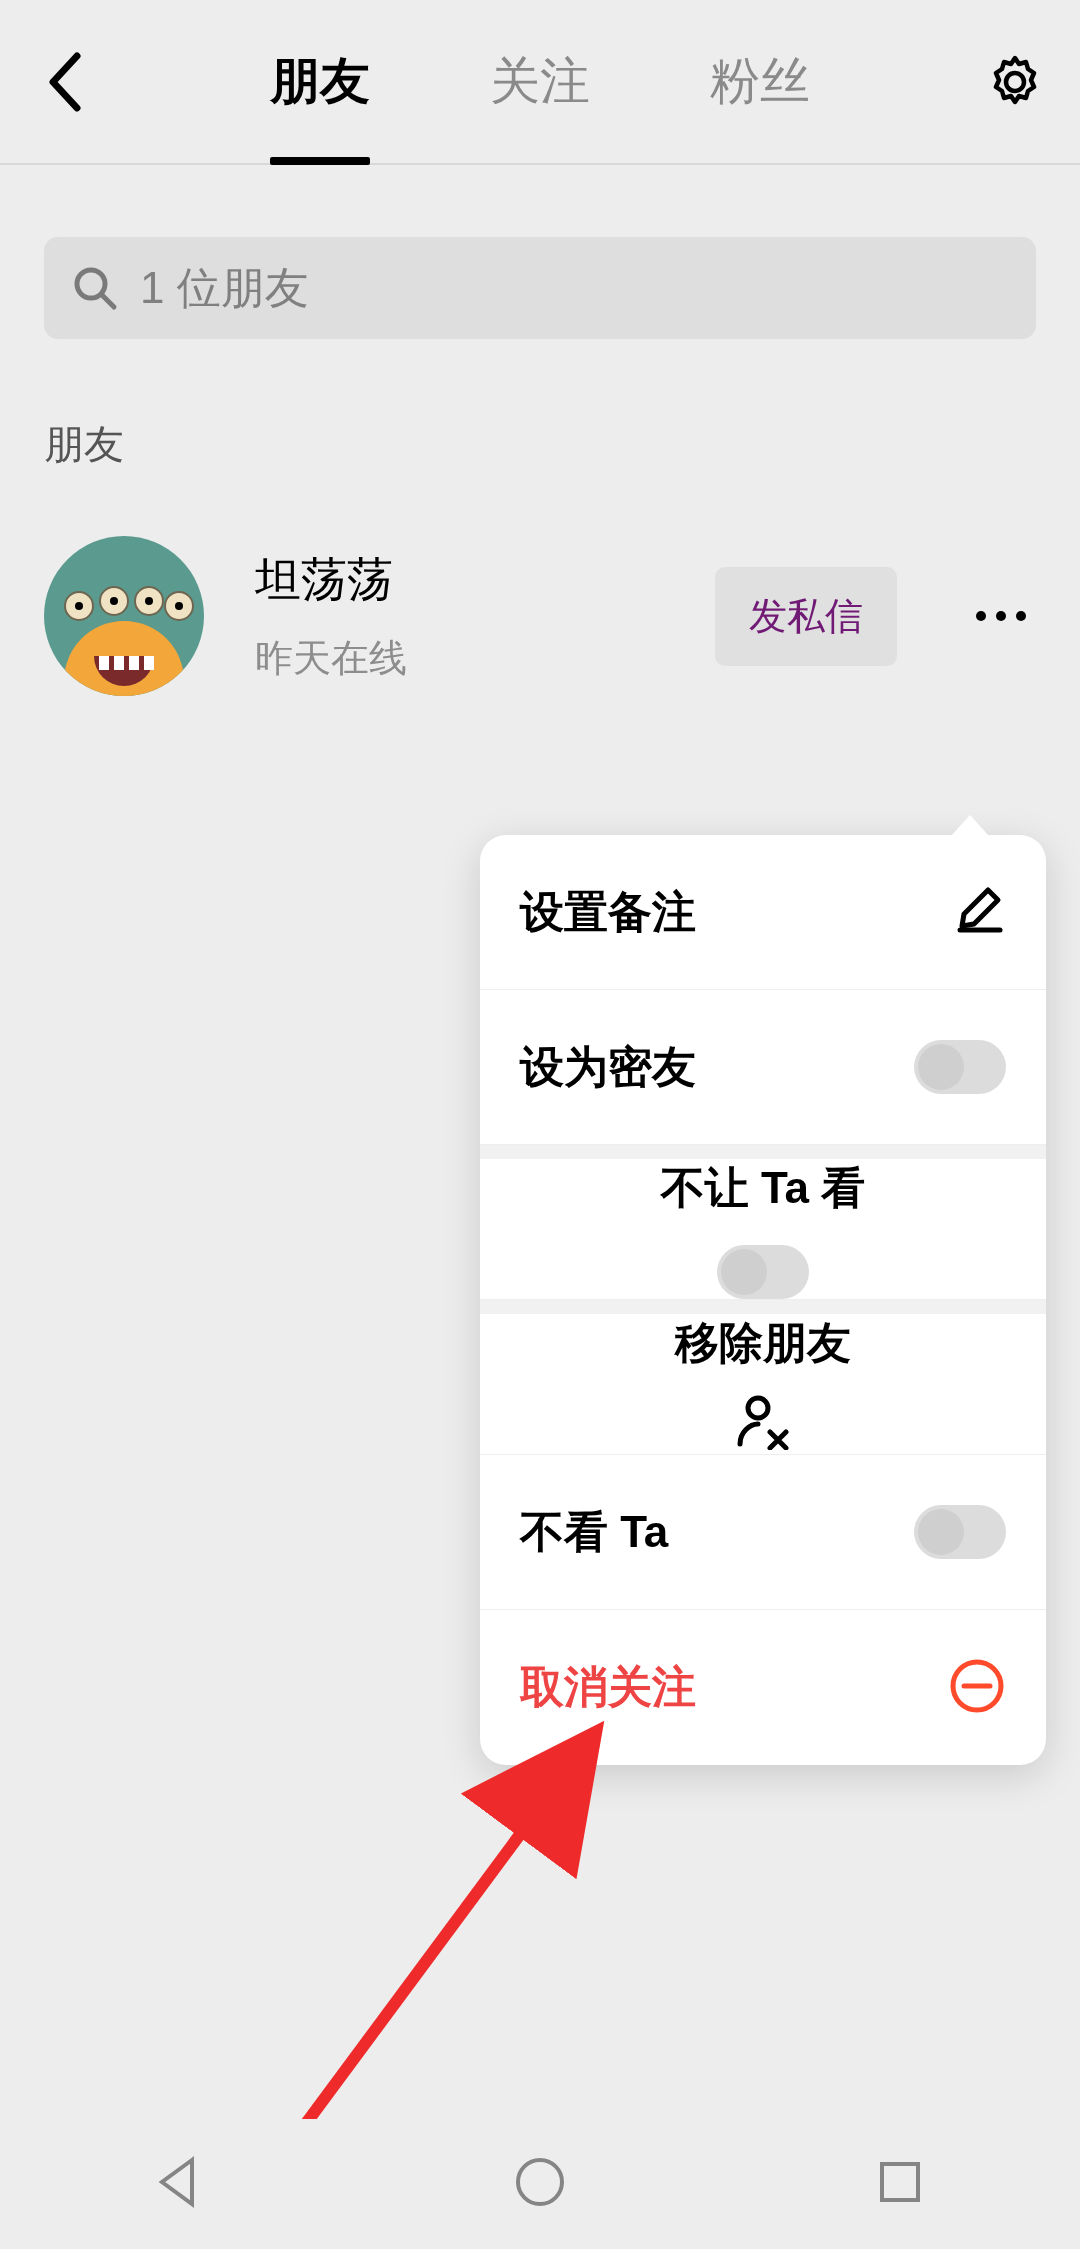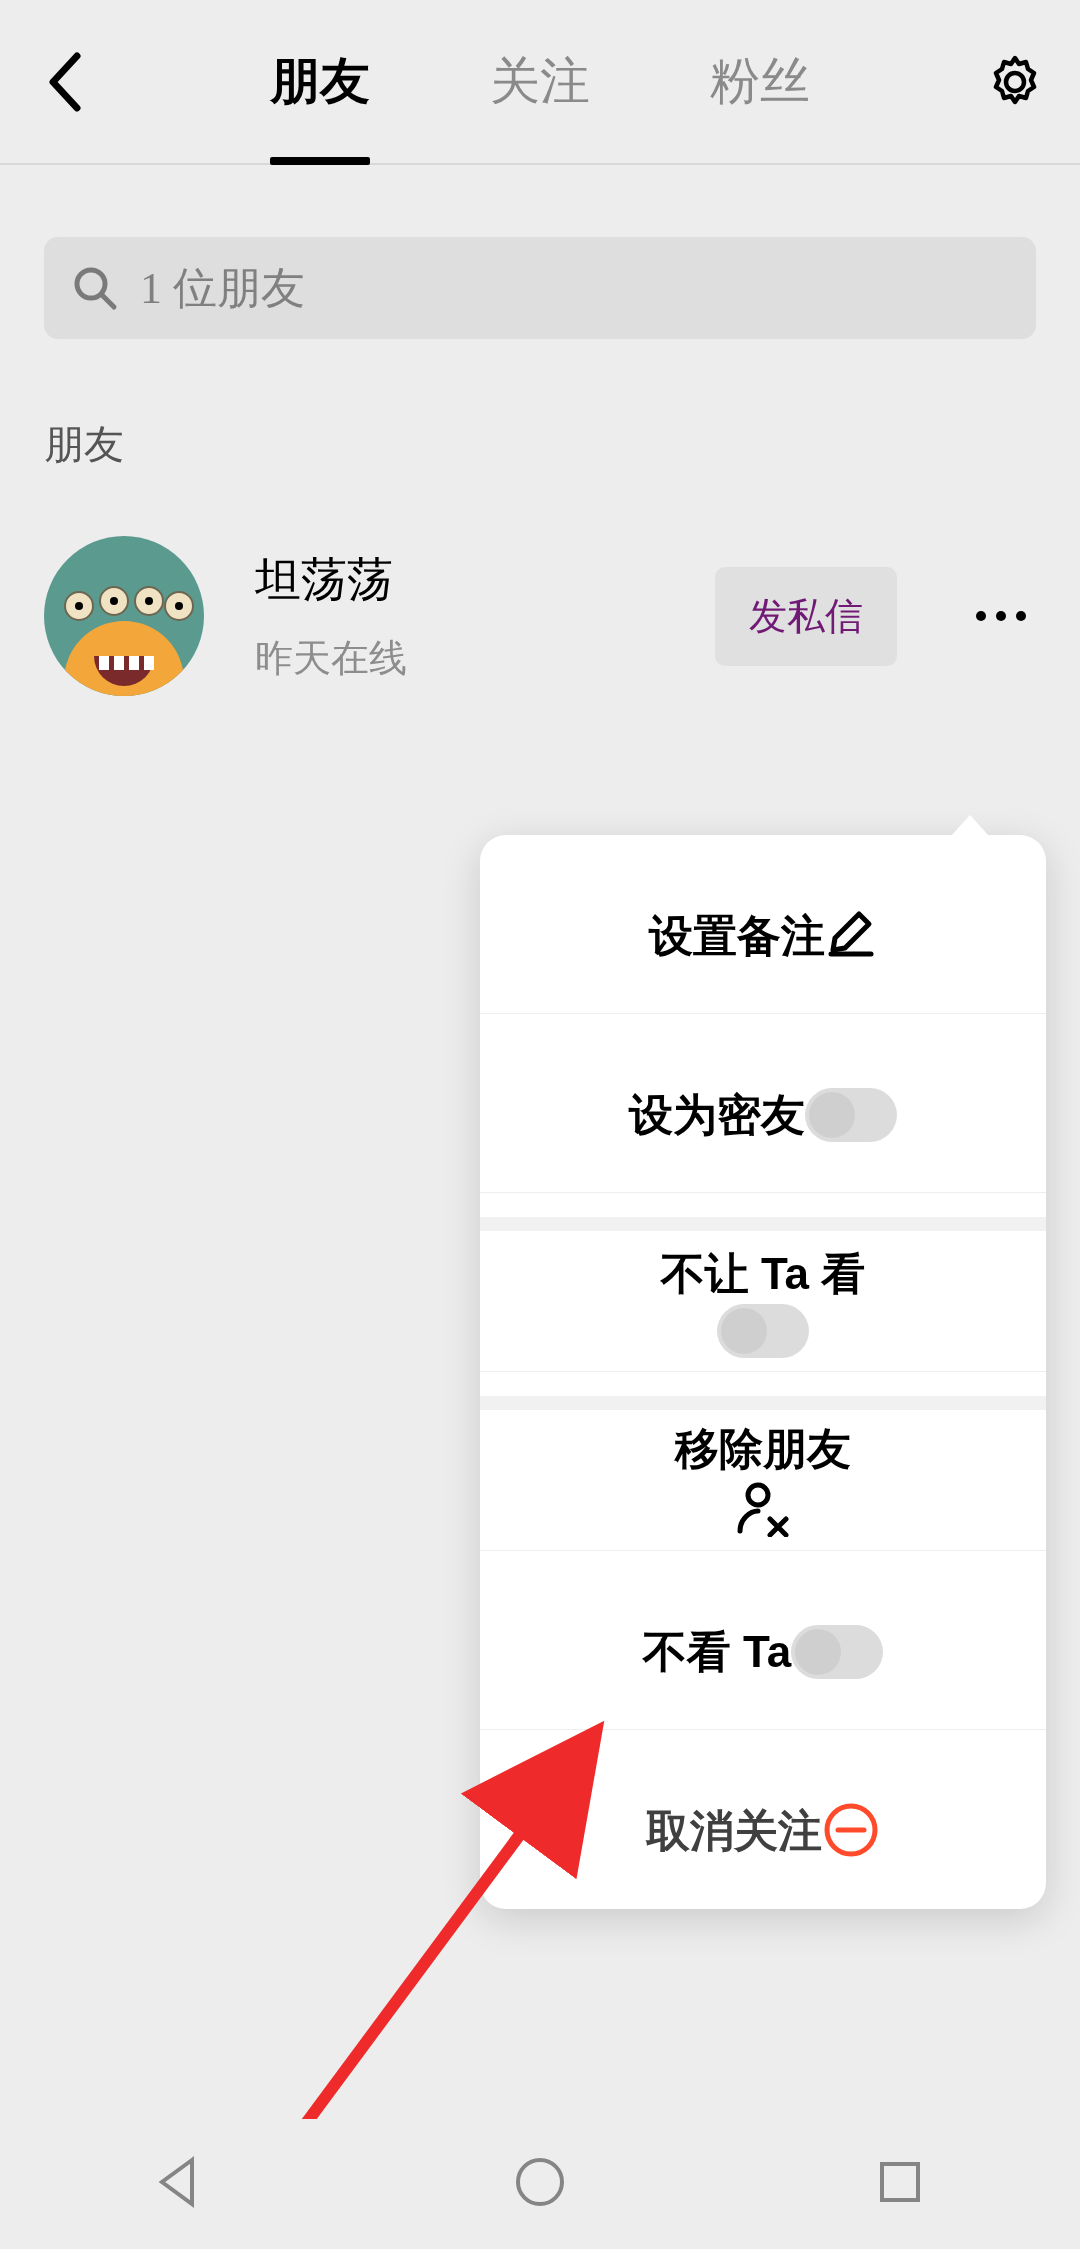--- a/index.html
+++ b/index.html
@@ -84,21 +84,20 @@
     gap: 22px;
   }
   .search svg { width: 46px; height: 46px; flex: none; }
   .search-input {
     flex: 1;
     border: none;
     background: transparent;
     font-size: 44px;
     color: #a16207;
     outline: none;
-    font-family: Liberation Serif, serif;
   }
   .search-input::placeholder { color: #808080; }
 
   
   .section-title {
     padding: 50px 44px 24px 44px;
     font-size: 40px;
     color: #555;
   }
 
@@ -204,33 +203,32 @@
     top:-20px;
     right:56px;
     width:0;height:0;
     border-left:20px solid transparent;
     border-right:20px solid transparent;
     border-bottom:22px solid #fff;
   }
   .pop-item{
     display:flex;
     align-items:center;
-    justify-content:center;
+    justify-content:space-between;
     padding:0 40px;
     height:155px;
     border-bottom:1px solid #eee;
-    margin-top:24px;
   }
   .pop-item.gap-above{
     border-top:14px solid #f1f1f1;
     flex-direction:column;
   }
   .pop-item:last-child{ border-bottom:none; border-radius:0 0 26px 26px;}
   .pop-label{ font-size:44px; font-weight:600; color:#000; }
-  .pop-label.red{ color:#404040; }
+  .pop-label.red{ color:#ef4444; }
 
   .toggle{
     width:92px;height:54px;background:#dcdcdc;border-radius:30px;position:relative;
   }
   .toggle::after{
     content:"";position:absolute;left:4px;top:4px;width:46px;height:46px;background:#cfcfcf;border-radius:50%;
   }
 
   .pencil-icon svg{width:52px;height:52px;}
   .remove-icon svg{width:58px;height:58px;}

